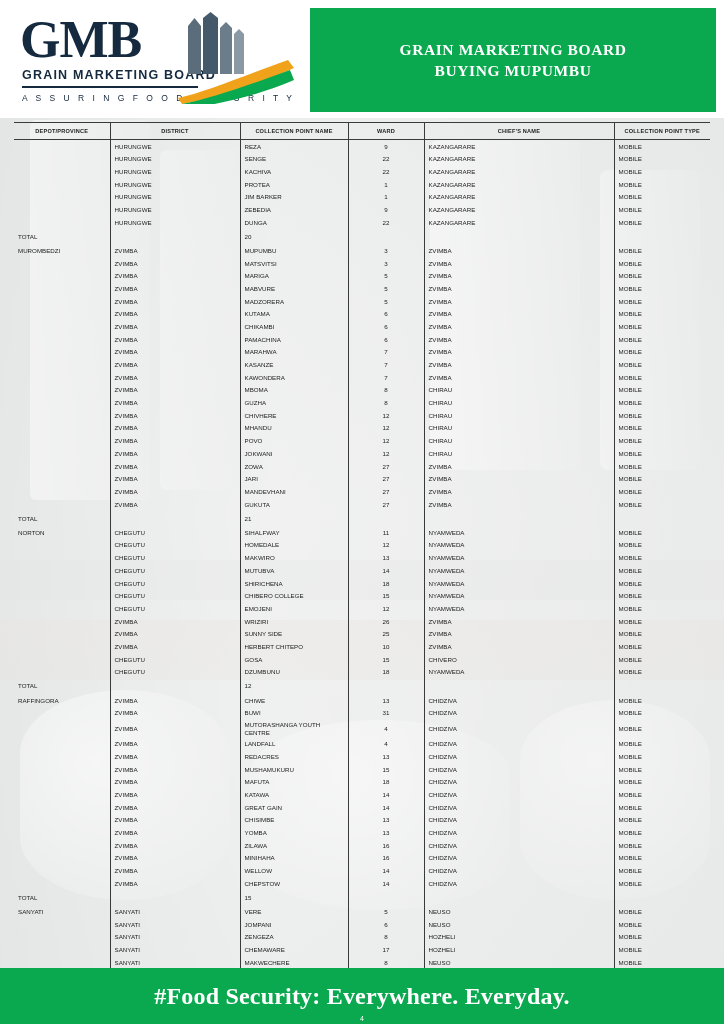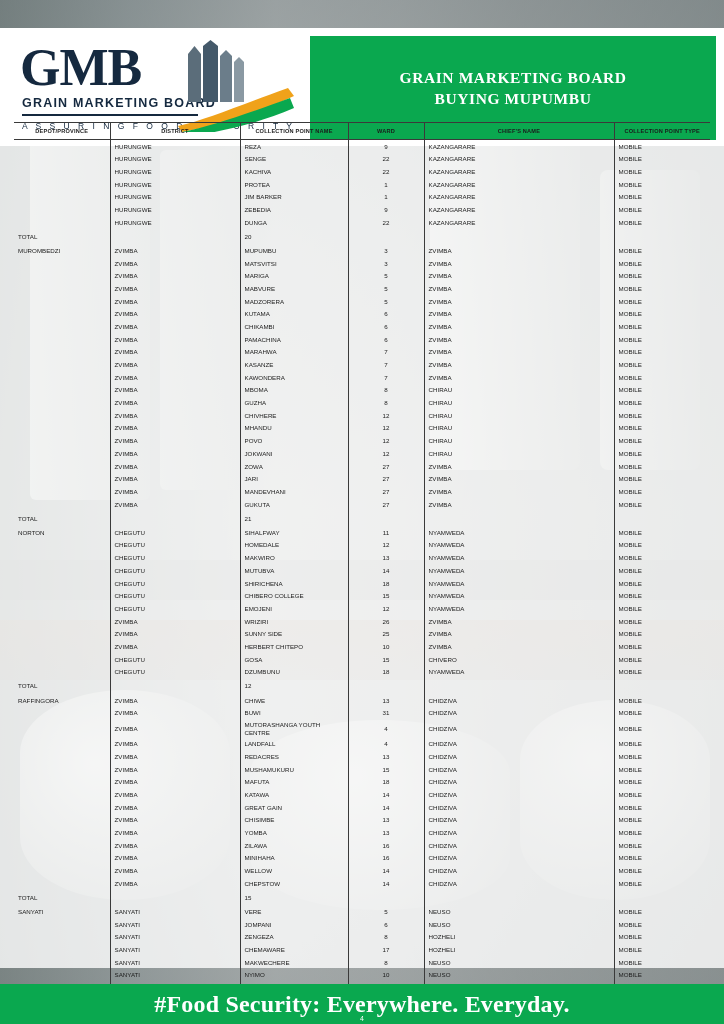--- a/index.html
+++ b/index.html
@@ -43,21 +43,20 @@
     left: 0; top: 118px; right: 0; bottom: 56px;
     background: rgba(255,255,255,0.80);
   }
 
   
   .header {
     position: absolute;
     left: 0; top: 0; width: 724px; height: 118px;
     background: #ffffff;
     z-index: 5;
-    margin-top: 28px;
   }
   .logo-block {
     position: absolute;
     left: 0; top: 0; width: 310px; height: 118px;
     background: #ffffff;
     padding: 8px 0 0 16px;
     box-sizing: border-box;
   }
   .gmb-text {
     font-family: "Liberation Serif", serif;
@@ -151,21 +150,21 @@
   }
   .vline-l { border-left: 1px solid #3a3a3a; }
   td.ward, th.ward { text-align: center; }
   td.total-label { font-size: 6.2px; }
   tr.total-row td { padding-top: 3px; padding-bottom: 3px; }
   .bottom-rule td { border-bottom: 1px solid #3a3a3a; }
 
   
   .footer {
     position: absolute;
-    left: 0; bottom: 0; width: 724px; height: 40px;
+    left: 0; bottom: 0; width: 724px; height: 56px;
     background: #0aa84f;
     z-index: 7;
     display: flex;
     align-items: center;
     justify-content: center;
   }
   .footer-text {
     font-family: "Liberation Serif", serif;
     font-weight: bold;
     font-size: 24px;

